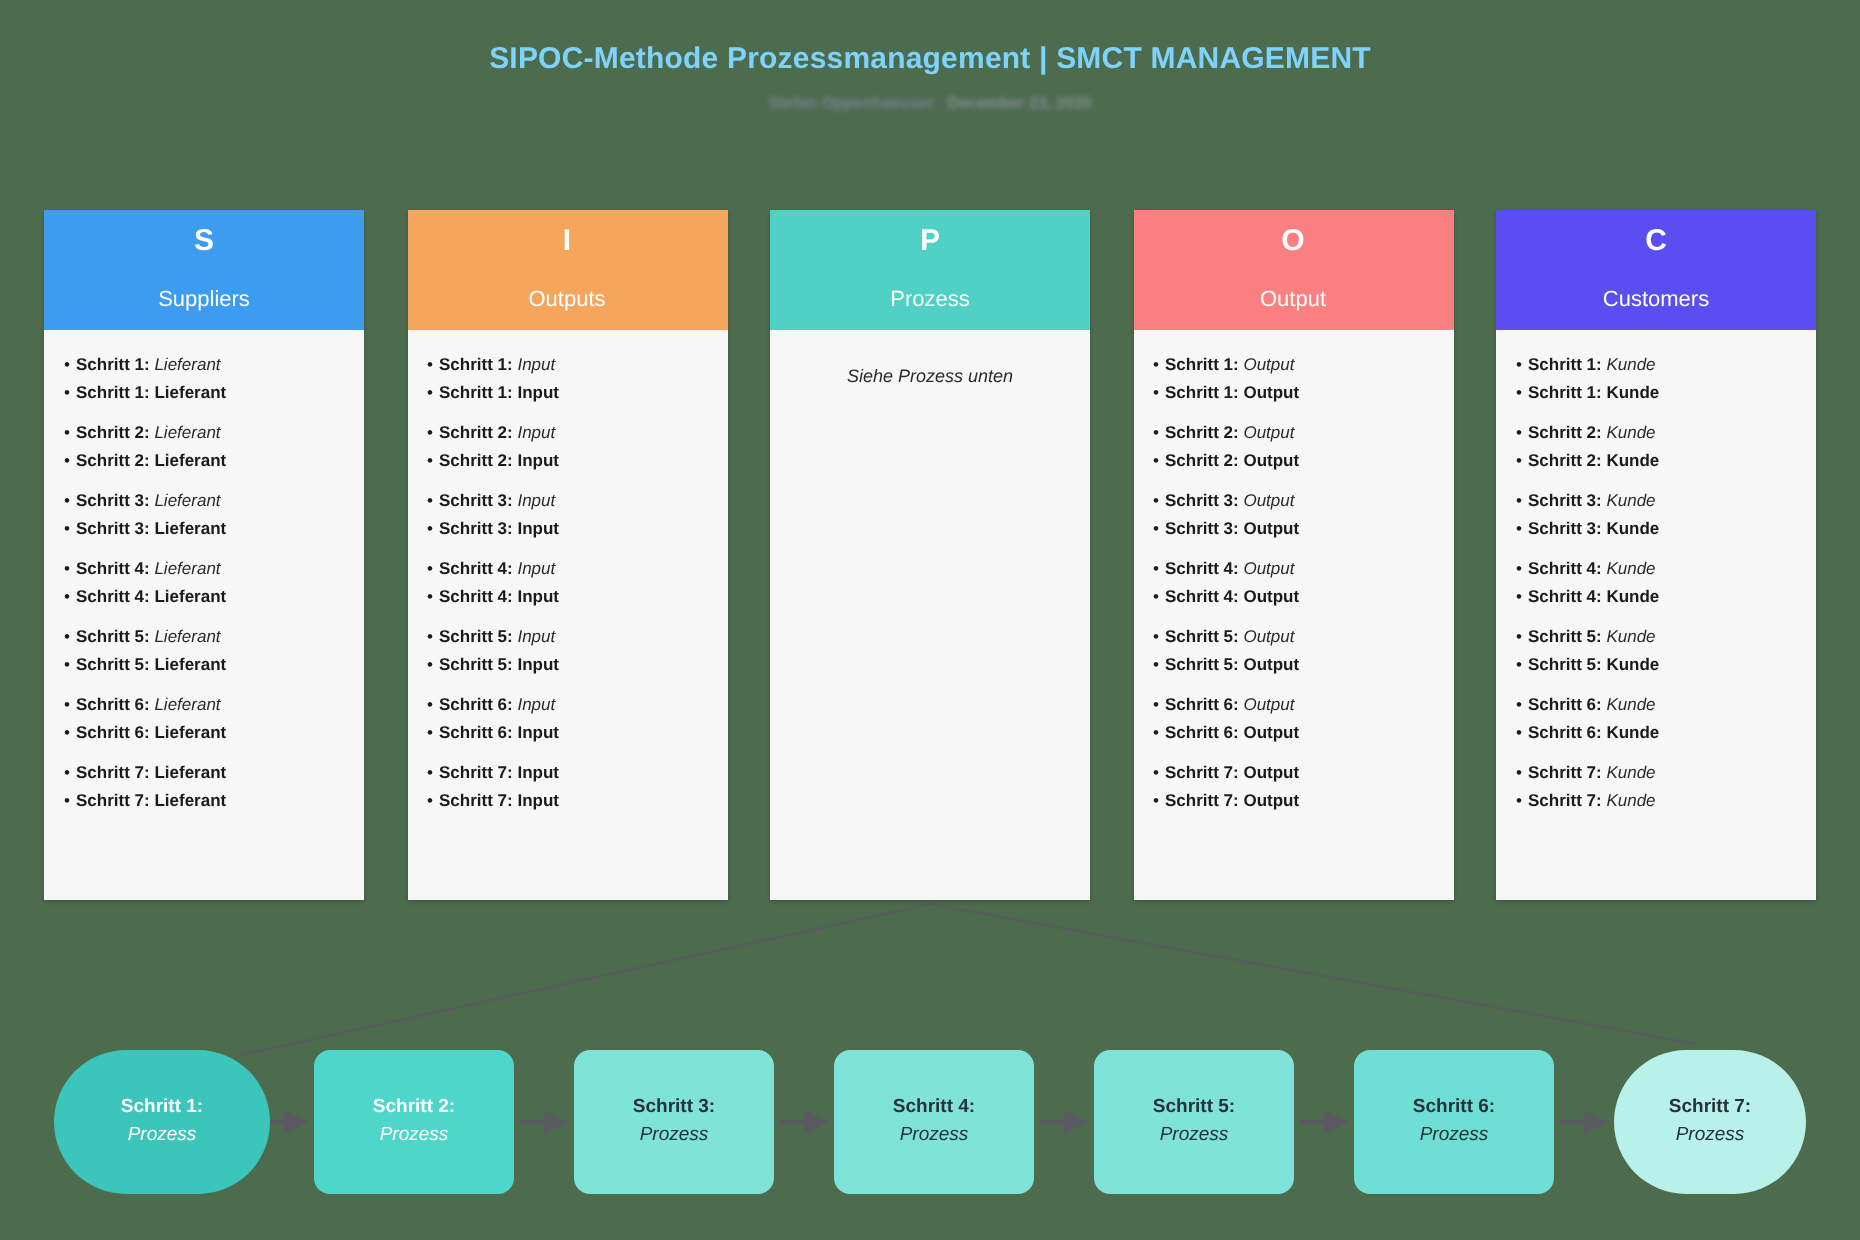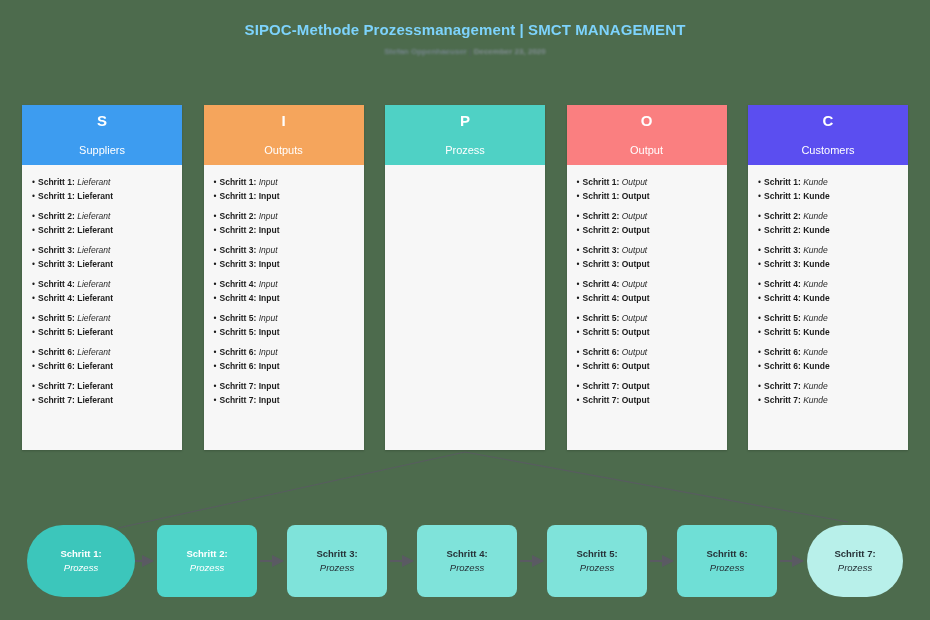--- a/index.html
+++ b/index.html
@@ -260,20 +260,23 @@
           <div class="item"><span class="bullet">•</span><span class="lbl">Schritt 7:</span> <span class="val-bold">Input</span></div>
           <div class="item"><span class="bullet">•</span><span class="lbl">Schritt 7:</span> <span class="val-bold">Input</span></div>
         </div>
       </div>
     </div>
     <div class="col">
       <div class="col-head" style="background: rgb(79, 209, 197);">
         <div class="col-letter">P</div>
         <div class="col-name">Prozess</div>
       </div>
+      <div class="col-body process-body">
+        <div class="process-note">Siehe Prozess unten</div>
+      </div>
     </div>
     <div class="col">
       <div class="col-head" style="background: rgb(250, 127, 128);">
         <div class="col-letter">O</div>
         <div class="col-name">Output</div>
       </div>
       <div class="col-body">
         <div class="group">
           <div class="item"><span class="bullet">•</span><span class="lbl">Schritt 1:</span> <span class="val-italic">Output</span></div>
           <div class="item"><span class="bullet">•</span><span class="lbl">Schritt 1:</span> <span class="val-bold">Output</span></div>

